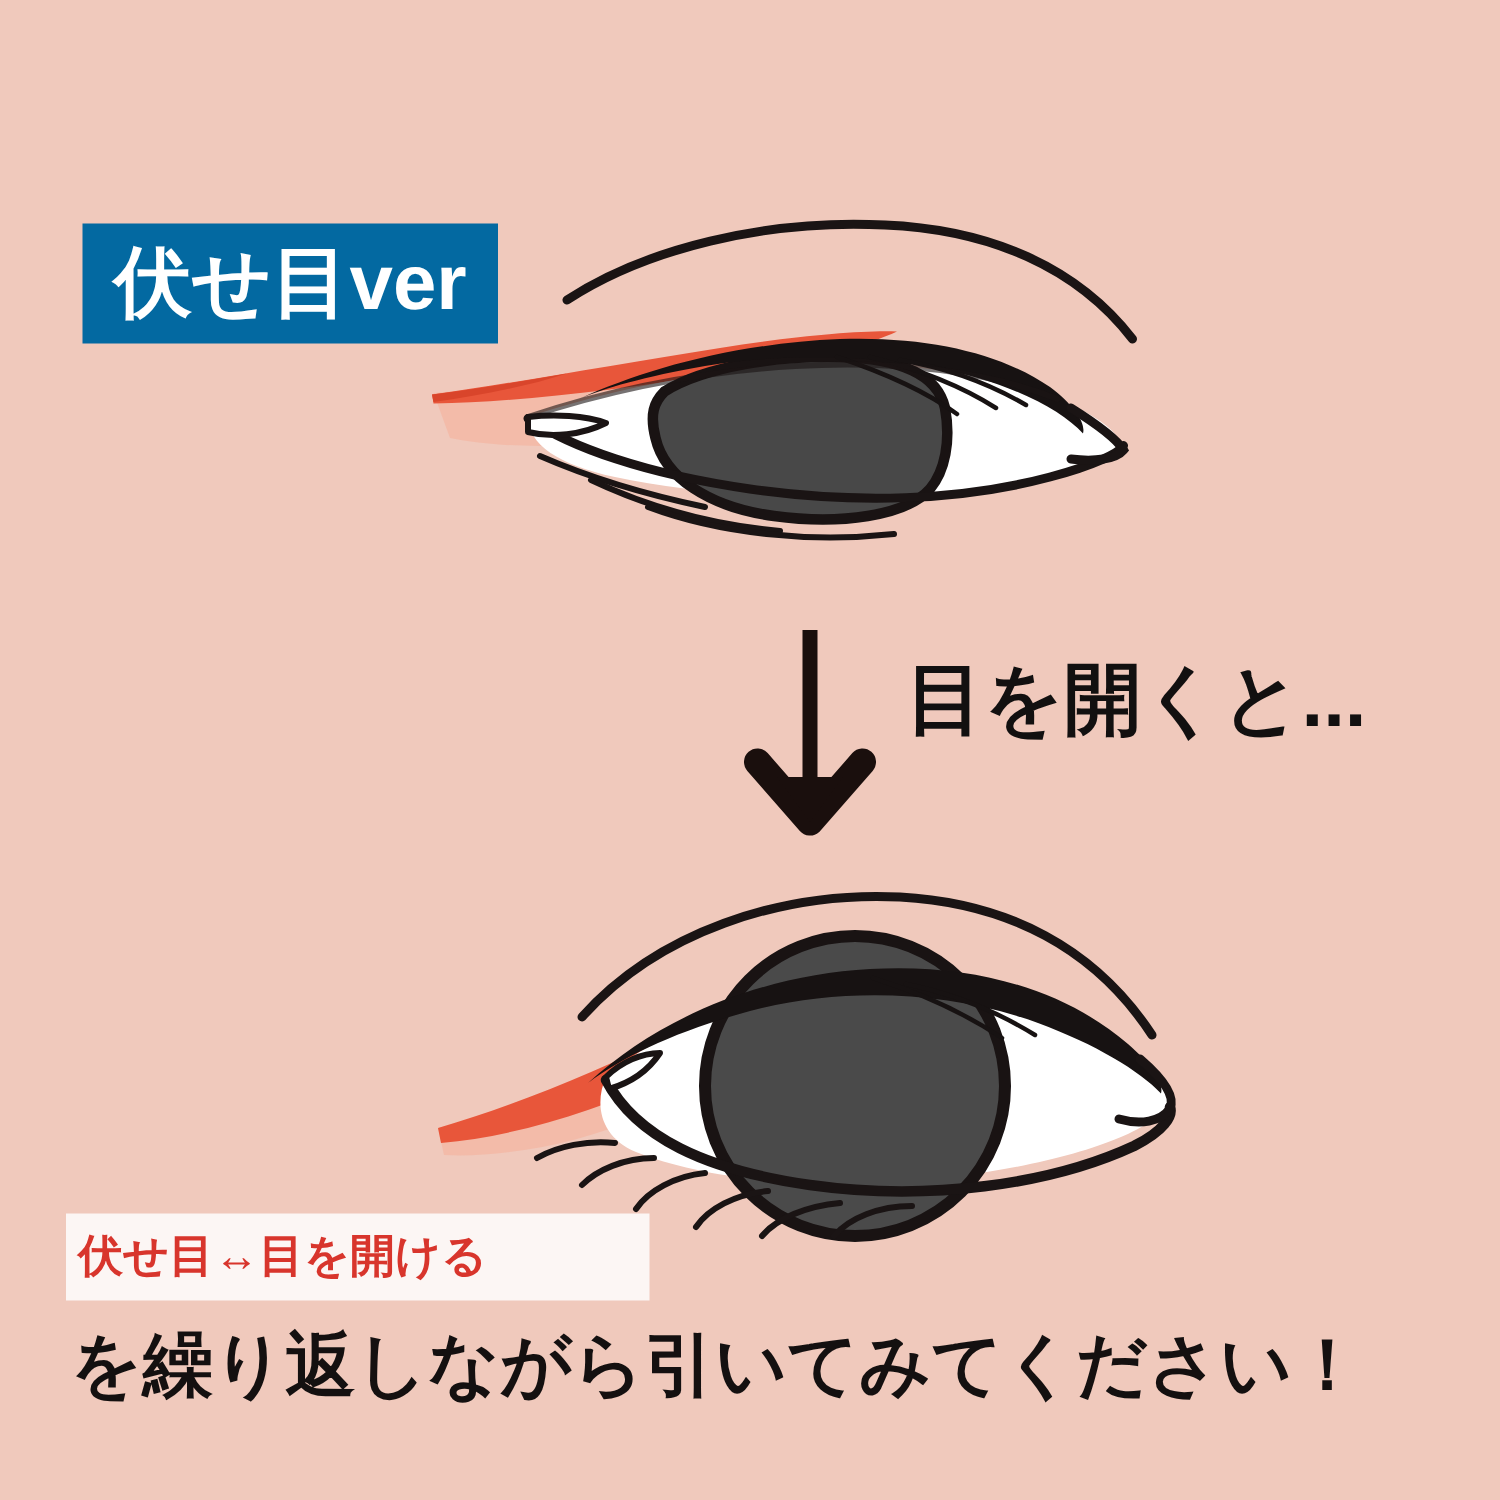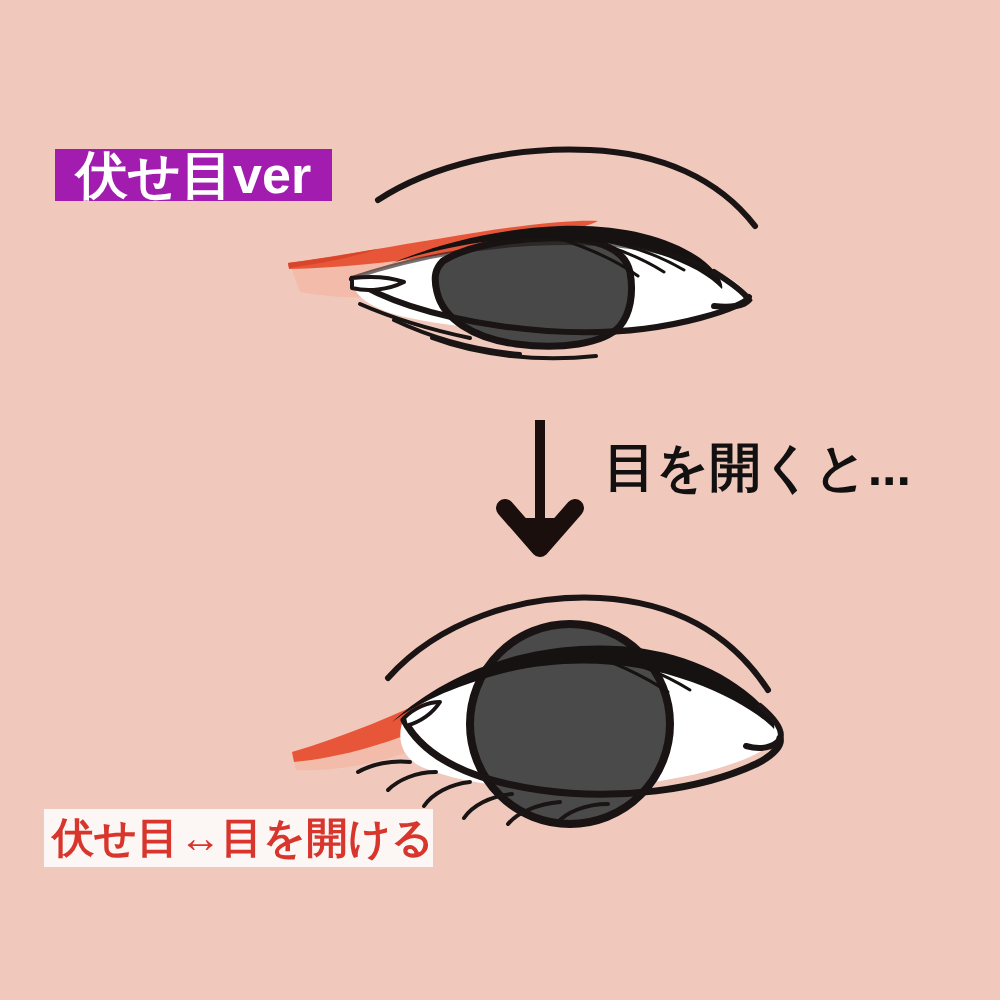--- a/index.html
+++ b/index.html
@@ -15,24 +15,24 @@
     overflow: hidden;
     font-family: "Liberation Sans", "DejaVu Sans", sans-serif;
   }
 
   
   .label-blue {
     position: absolute;
     left: 55px;
     top: 149px;
     width: 277px;
-    height: 52px;
-    background: #a21caf;
+    height: 80px;
+    background: #0369a1;
     display: flex;
-    align-items: flex-start;
+    align-items: center;
     justify-content: center;
     box-sizing: border-box;
   }
   .label-blue .txt {
     color: #ffffff;
     font-size: 52px;
     font-weight: 700;
     line-height: 1;
     letter-spacing: 0px;
     white-space: nowrap;
@@ -58,21 +58,21 @@
     width: 389px;
     height: 58px;
     background: #fcf6f4;
     display: flex;
     align-items: center;
     box-sizing: border-box;
     padding-left: 8px;
   }
   .label-red .txt {
     color: #d8352c;
-    font-size: 42px;
+    font-size: 30px;
     font-weight: 700;
     line-height: 1;
     white-space: nowrap;
   }
 
   
   .caption-bottom {
     position: absolute;
     left: 47px;
     top: 886px;
@@ -188,14 +188,15 @@
   <div class="label-blue">
     <span class="txt">伏せ目ver</span>
   </div>
 
   <div class="caption-mid">目を開くと...</div>
 
   <div class="label-red">
     <span class="txt">伏せ目↔目を開ける</span>
   </div>
 
+  <div class="caption-bottom">を繰り返しながら引いてみてください！</div>
 
 </div>
 
 </body></html>

